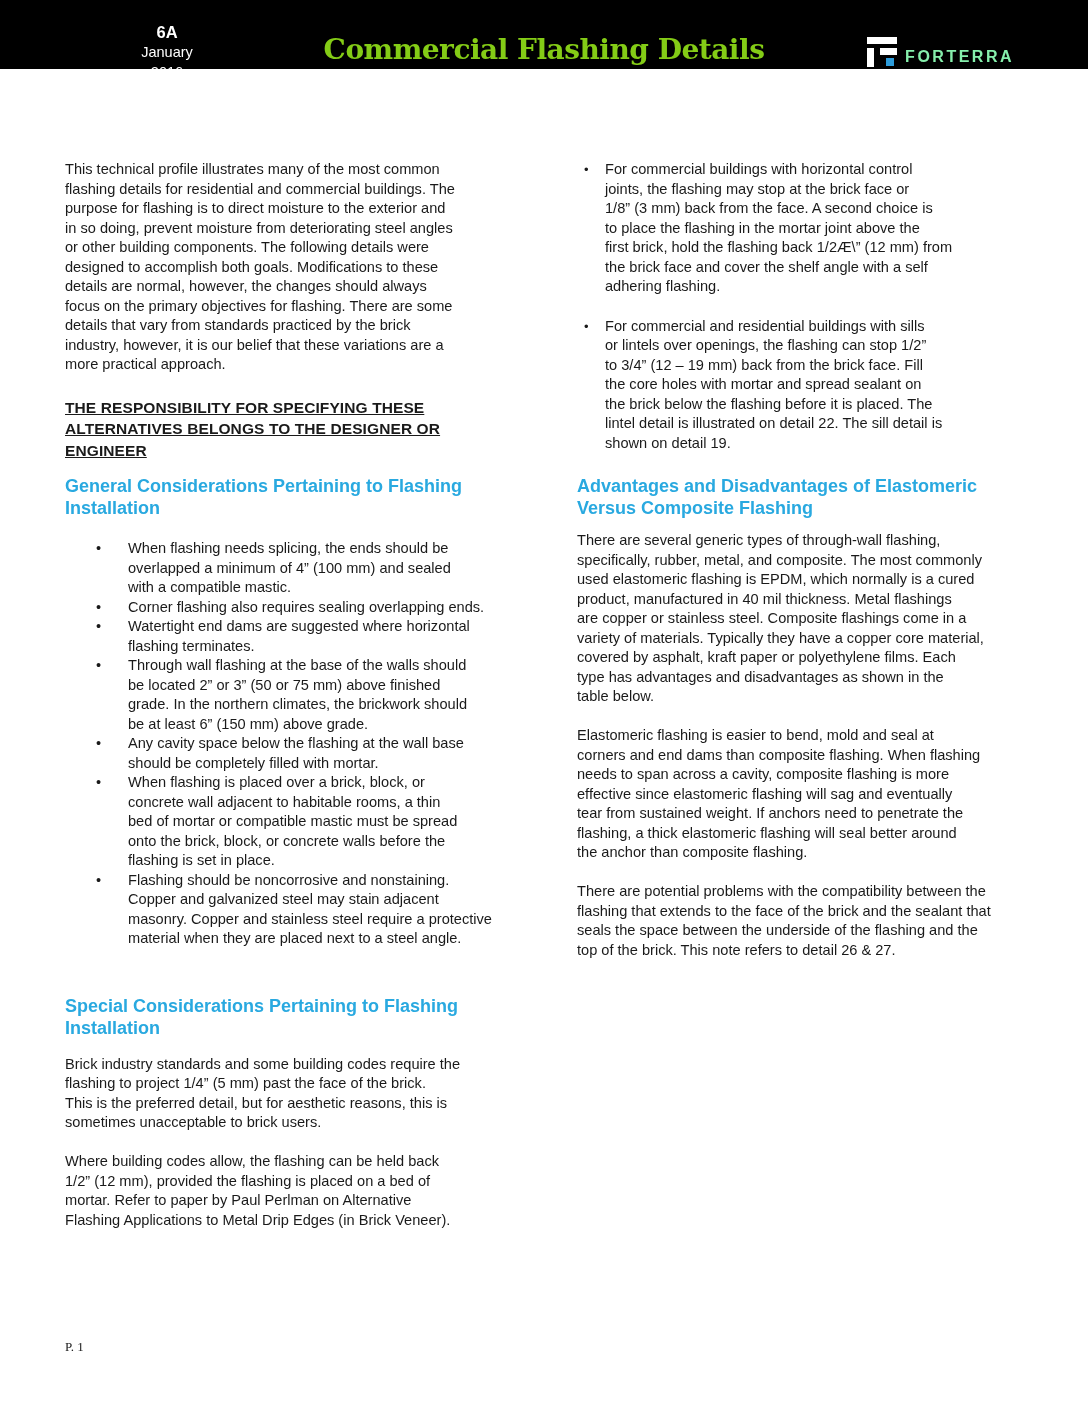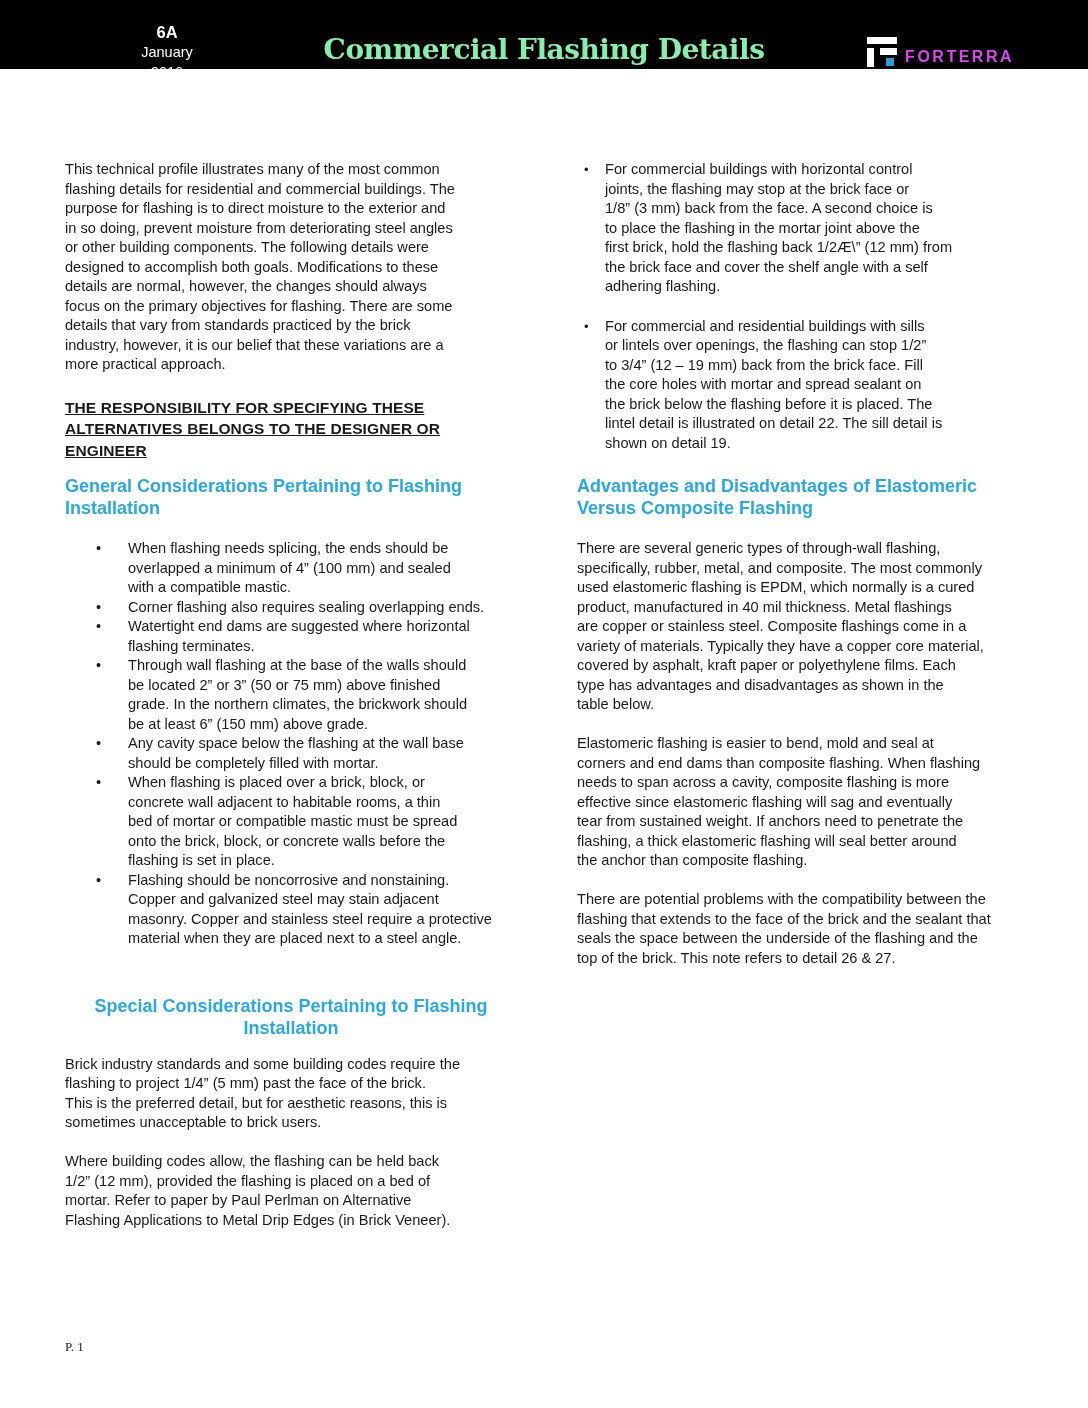--- a/index.html
+++ b/index.html
@@ -39,36 +39,36 @@
   .doc-number { font-weight: bold; font-size: 16.5px; }
   .doc-title {
     position: absolute;
     left: 0; right: 0; top: 33px;
     margin: 0;
     text-align: center;
     font-family: "DejaVu Serif", serif;
     font-weight: bold;
     font-size: 28px;
     letter-spacing: -0.5px;
-    color: #86efac;
+    color: #84cc16;
   }
   .logo {
     position: absolute;
     right: 74px; top: 37px;
     display: flex;
     align-items: flex-end;
     gap: 8px;
   }
   .logo-text {
     font-weight: bold;
     font-size: 16px;
     letter-spacing: 2.5px;
     line-height: 1;
     padding-bottom: 2px;
-    color: #d946ef;
+    color: #86efac;
   }
 
   
   .col { position: absolute; top: 160px; }
   .col-left  { left: 65px;  width: 452px; }
   .col-right { left: 577px; width: 448px; }
 
   .col p, .col li, .black-h, .cyan-h {
     white-space: pre-line;
     margin: 0;
@@ -86,21 +86,21 @@
     text-decoration: underline;
     letter-spacing: 0.1px;
   }
   .cyan-h {
     color: var(--accent);
     font-weight: bold;
     font-size: 18px;
     line-height: 22px;
   }
   .col-left .cyan-h.general { margin-top: 14px; }
-  .cyan-h.special { margin-top: 46px; text-align: center; }
+  .cyan-h.special { margin-top: 46px; }
   .col-right .cyan-h { margin-top: 22px; }
 
   ul.bullets { list-style: none; margin: 0; padding: 0; }
   .col-left ul.bullets { margin-top: 20px; }
   .col-left ul.bullets li { position: relative; padding-left: 63px; }
   .col-left ul.bullets li::before {
     content: "\2022";
     position: absolute;
     left: 31px; top: 0;
   }
@@ -108,21 +108,21 @@
   .col-right ul.bullets li::before {
     content: "\2022";
     position: absolute;
     left: 7px; top: 0;
     font-size: 13px;
   }
   .col-right ul.bullets li + li { margin-top: 20px; }
 
   .col-left p.sp-par1 { margin-top: 16px; }
   .col-left p.sp-par2 { margin-top: 19.5px; }
-  .col-right p.adv-par1 { margin-top: 20px; }
+  .col-right p.adv-par1 { margin-top: 12px; }
   .col-right p.adv-par2, .col-right p.adv-par3 { margin-top: 19.5px; }
 
   
   .page-footer {
     position: absolute;
     left: 65px; right: 65px; top: 1336px;
     height: 22px;
     font-family: Liberation Serif, serif;
   }
   .page-num {

